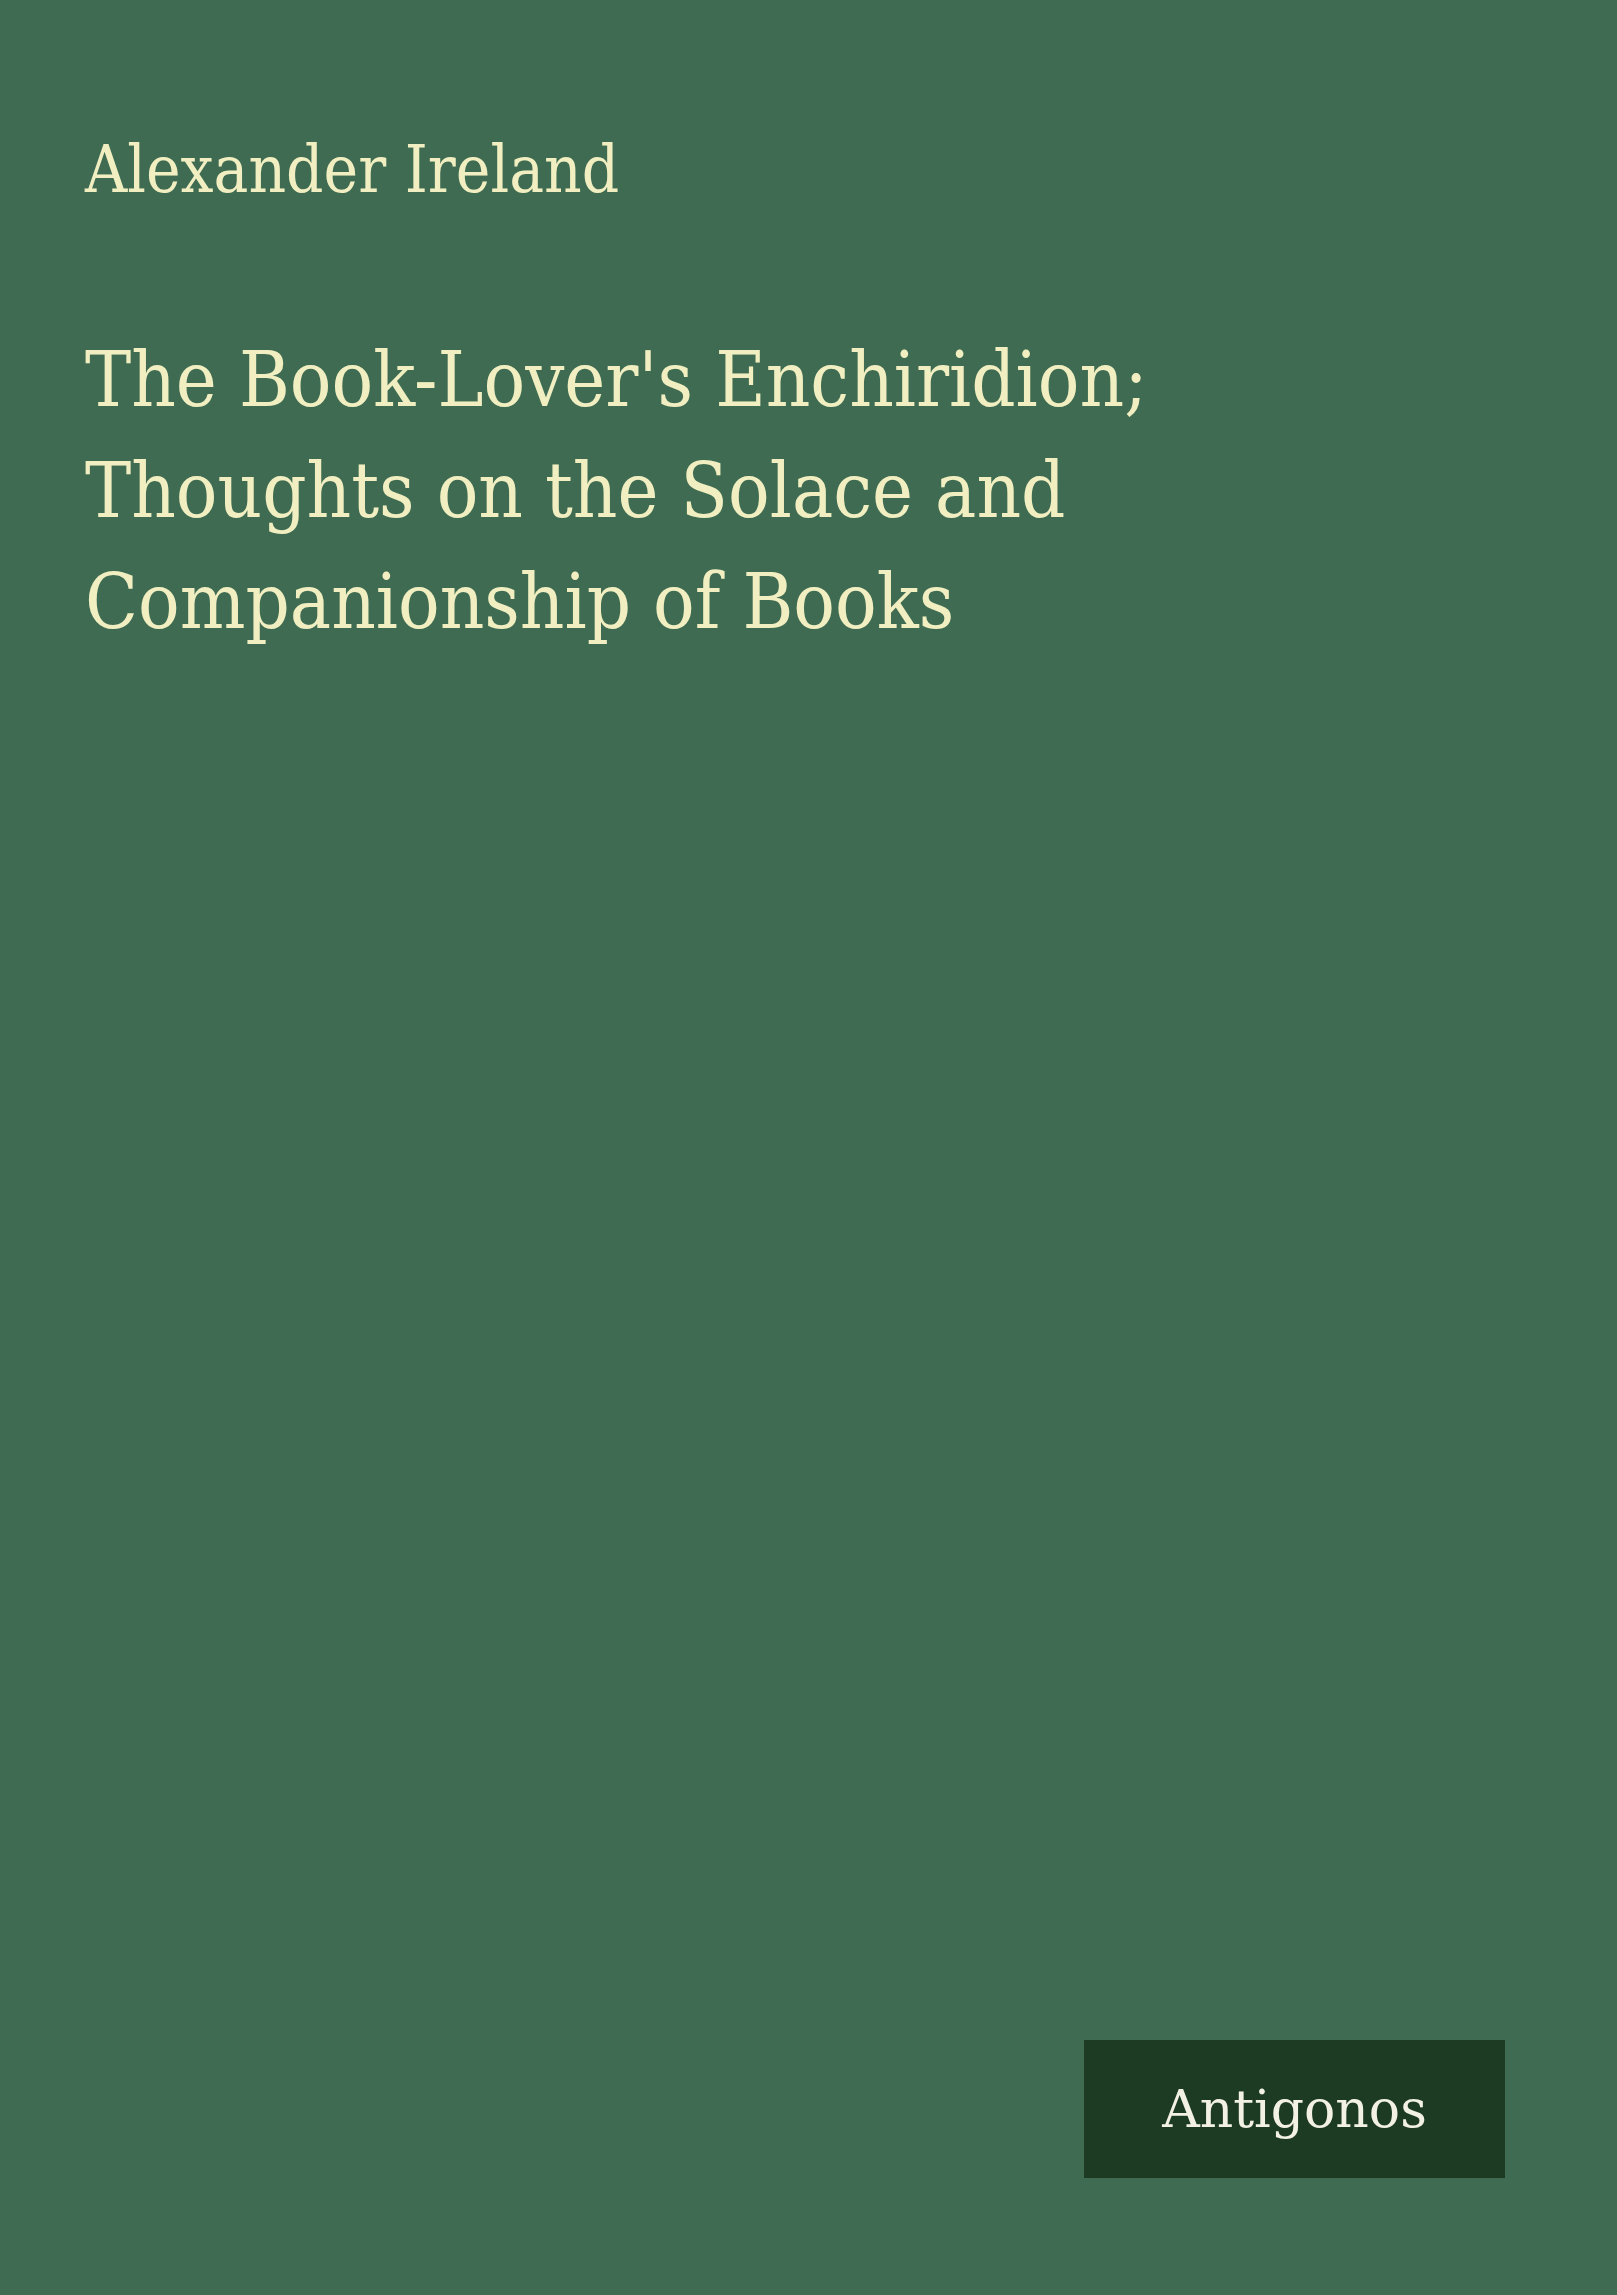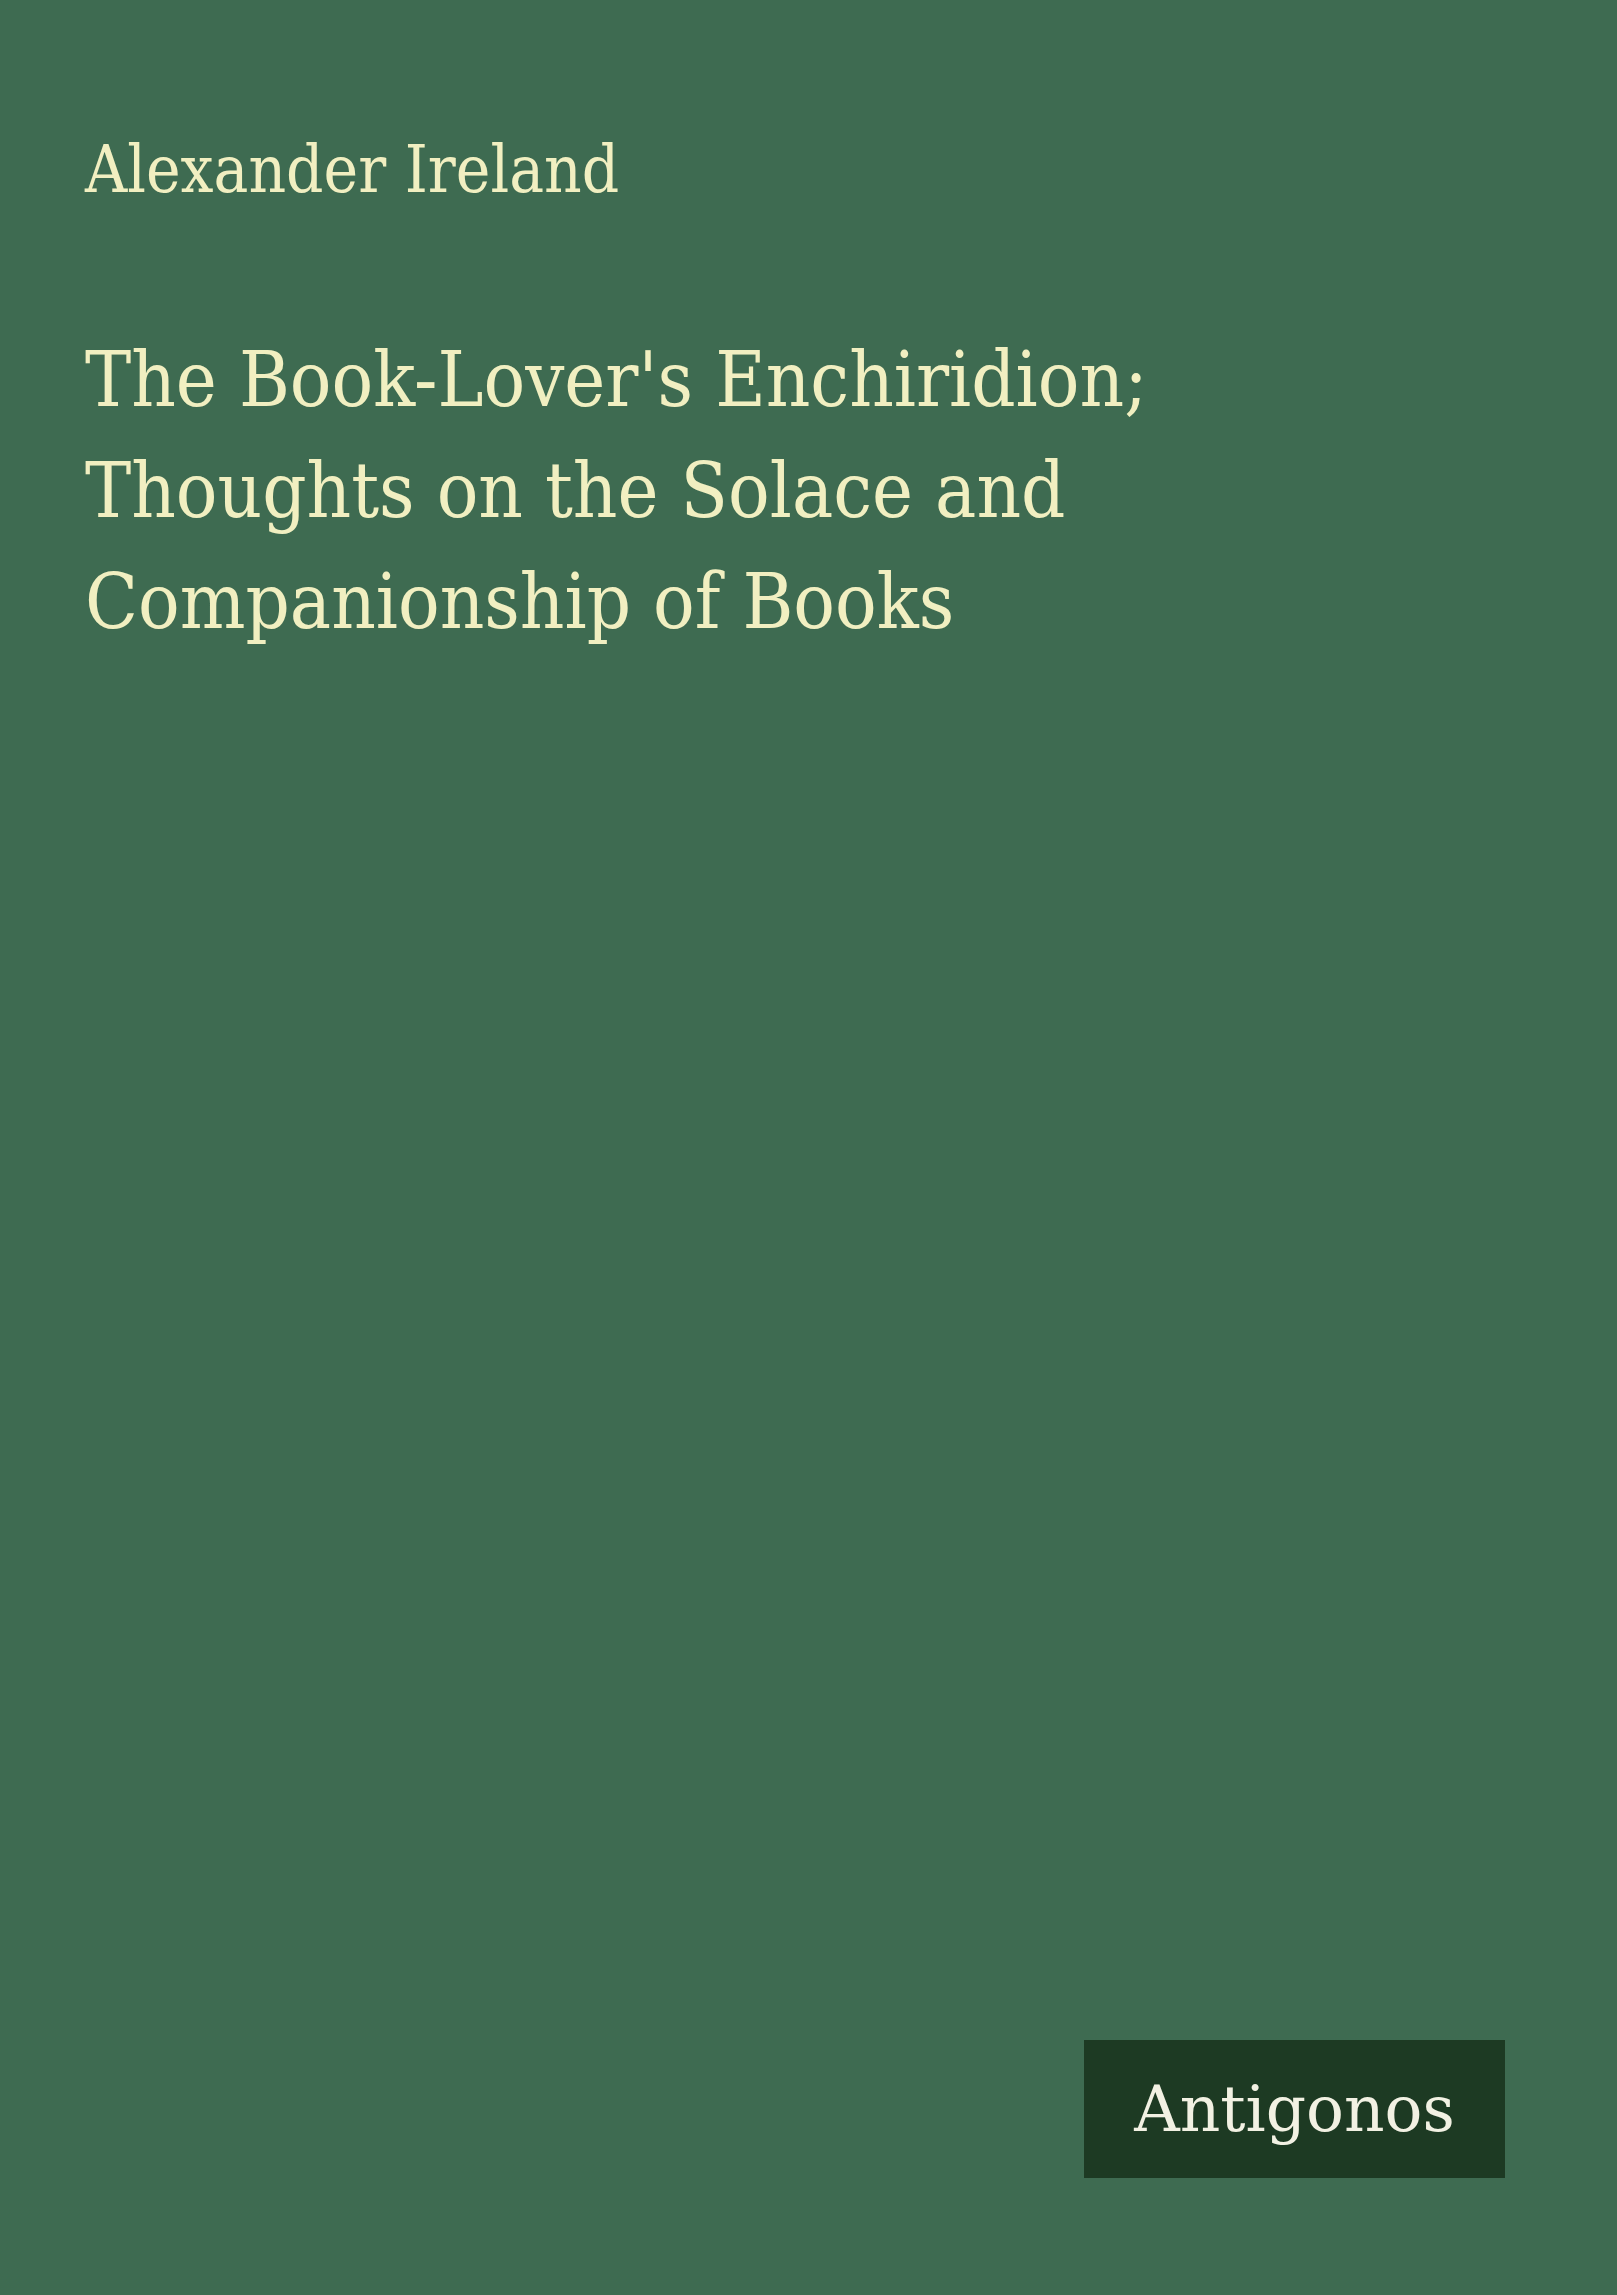--- a/index.html
+++ b/index.html
@@ -48,21 +48,21 @@
     left: 1084px;
     top: 2040px;
     width: 421px;
     height: 138px;
     background: var(--publisher-box, #1d3a23);
     display: flex;
     align-items: center;
     justify-content: center;
   }
   .publisher-label {
-    font-size: 63px;
+    font-size: 52px;
     color: var(--publisher-text, #f2f1e3);
     white-space: nowrap;
   }
 </style>
 </head>
 <body>
 
 <div class="cover">
 
   <div class="author">Alexander Ireland</div>

